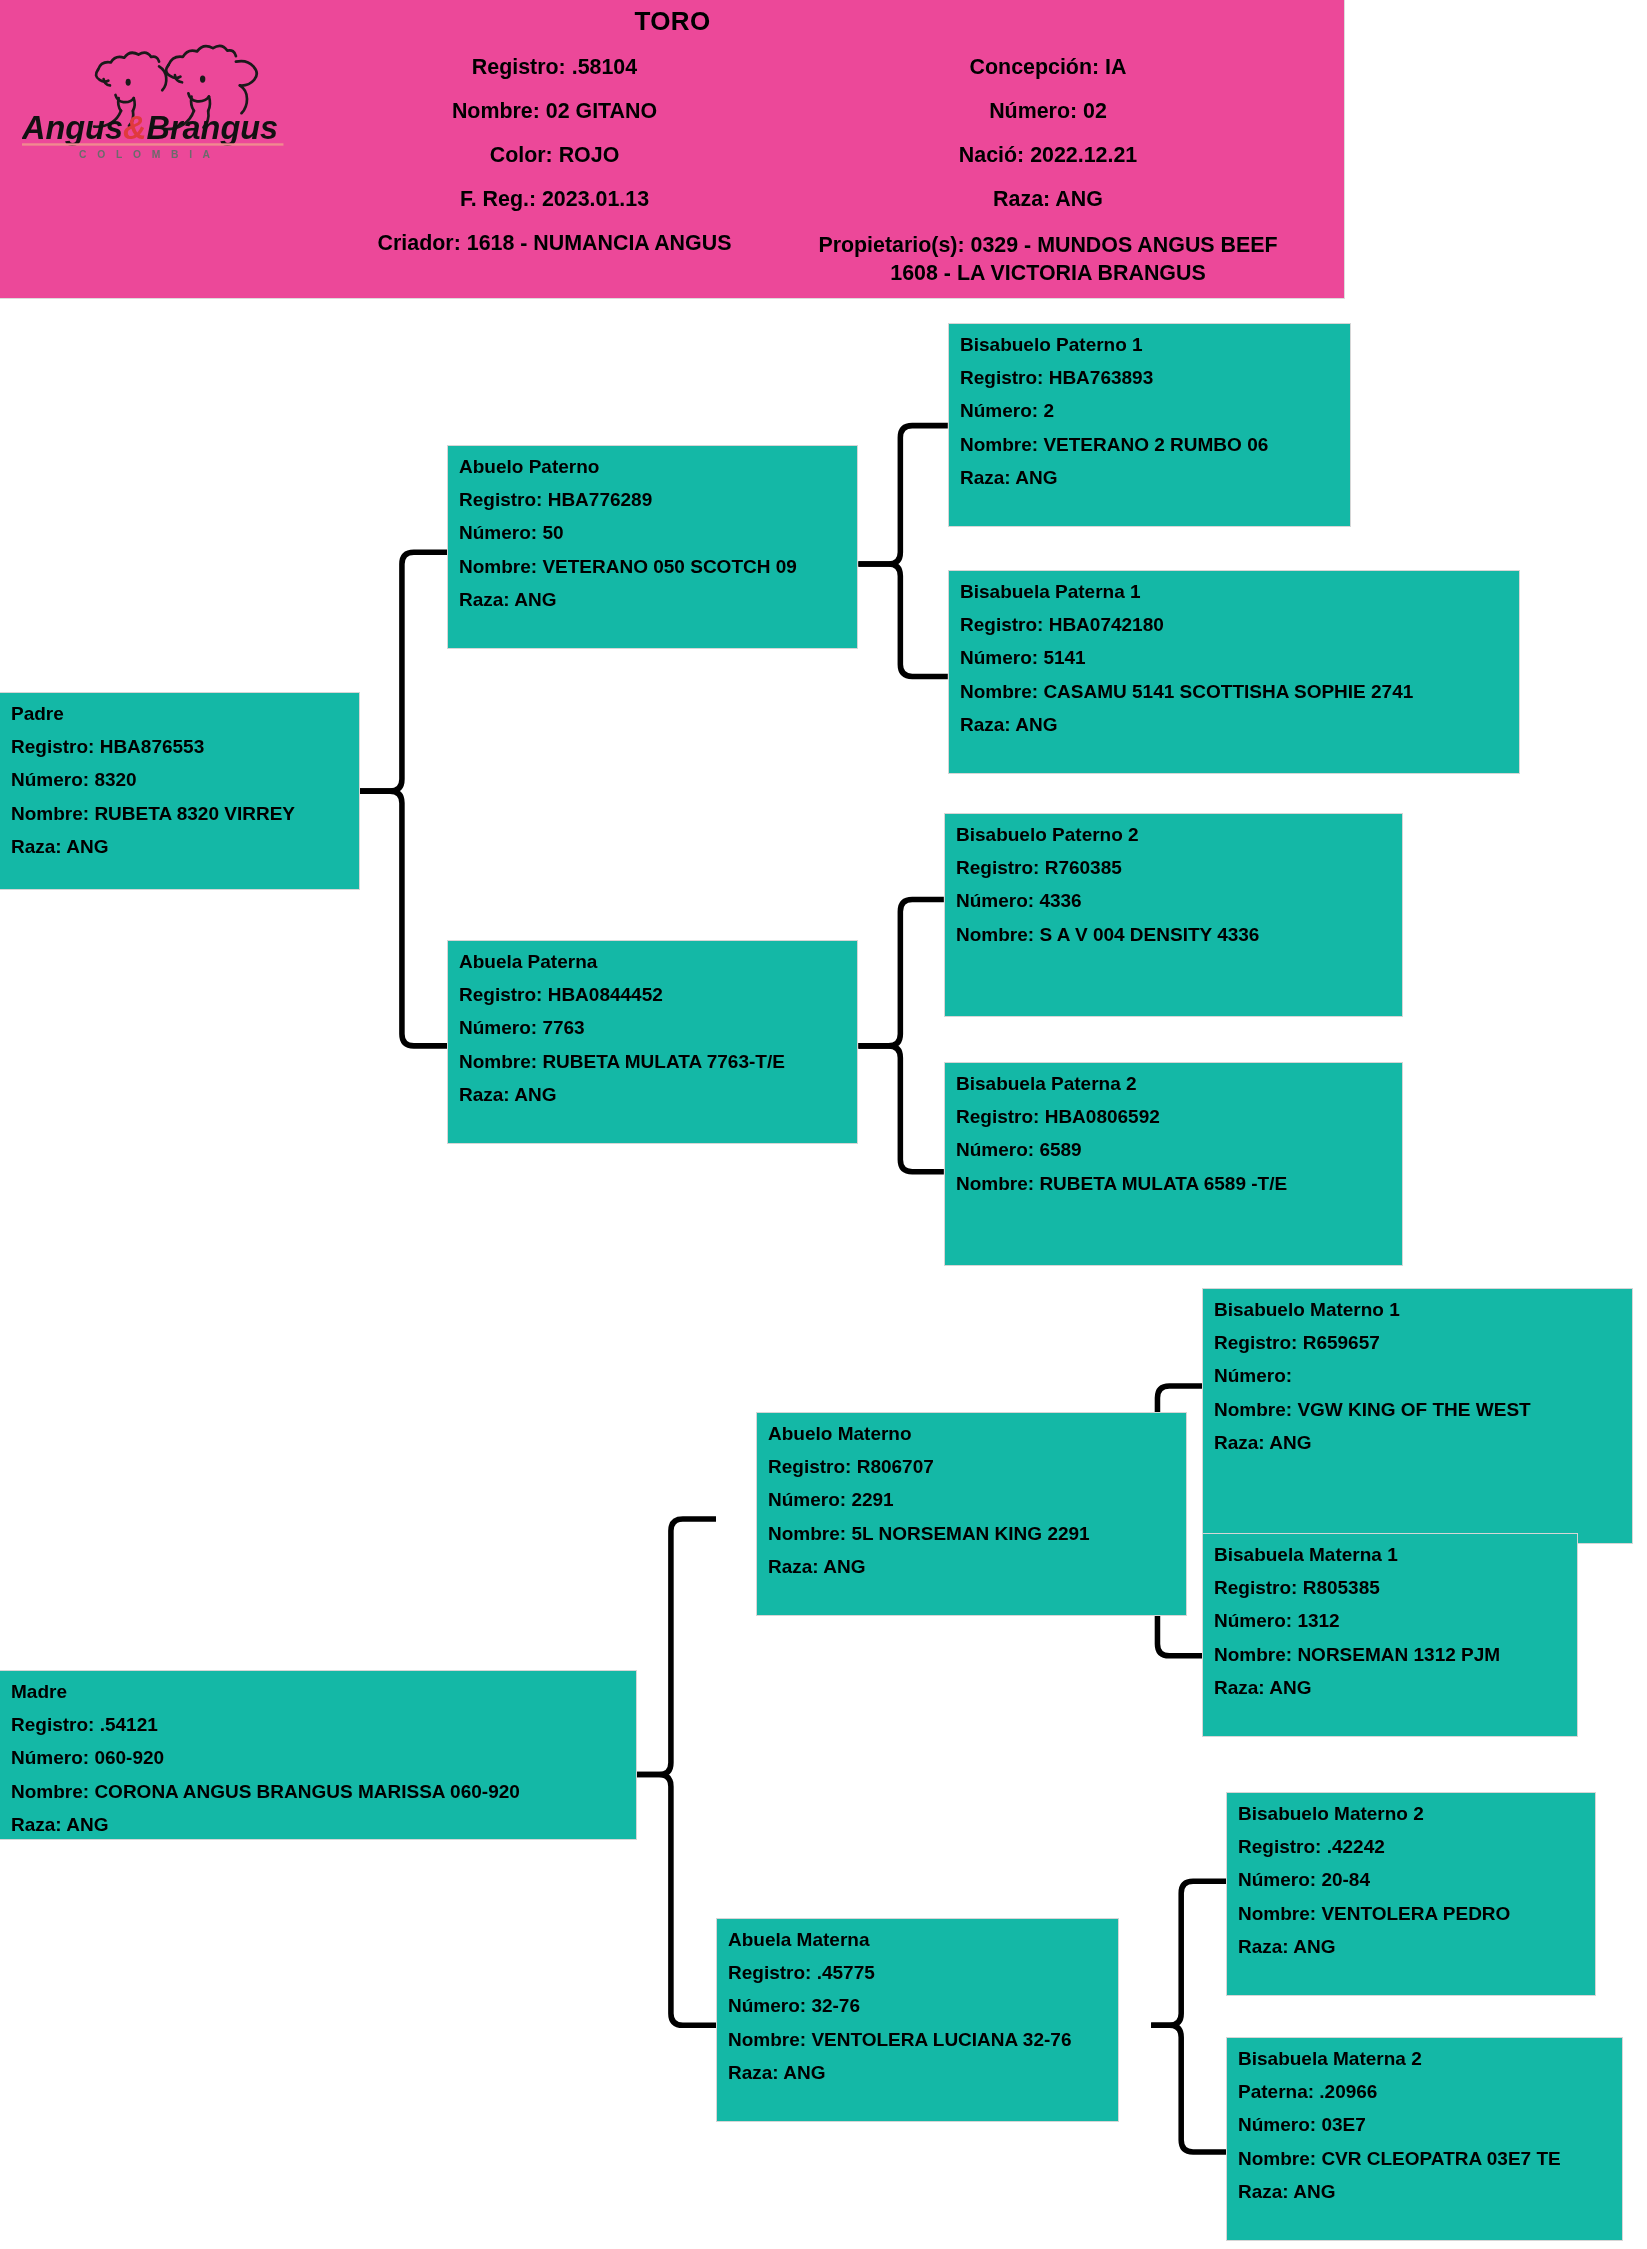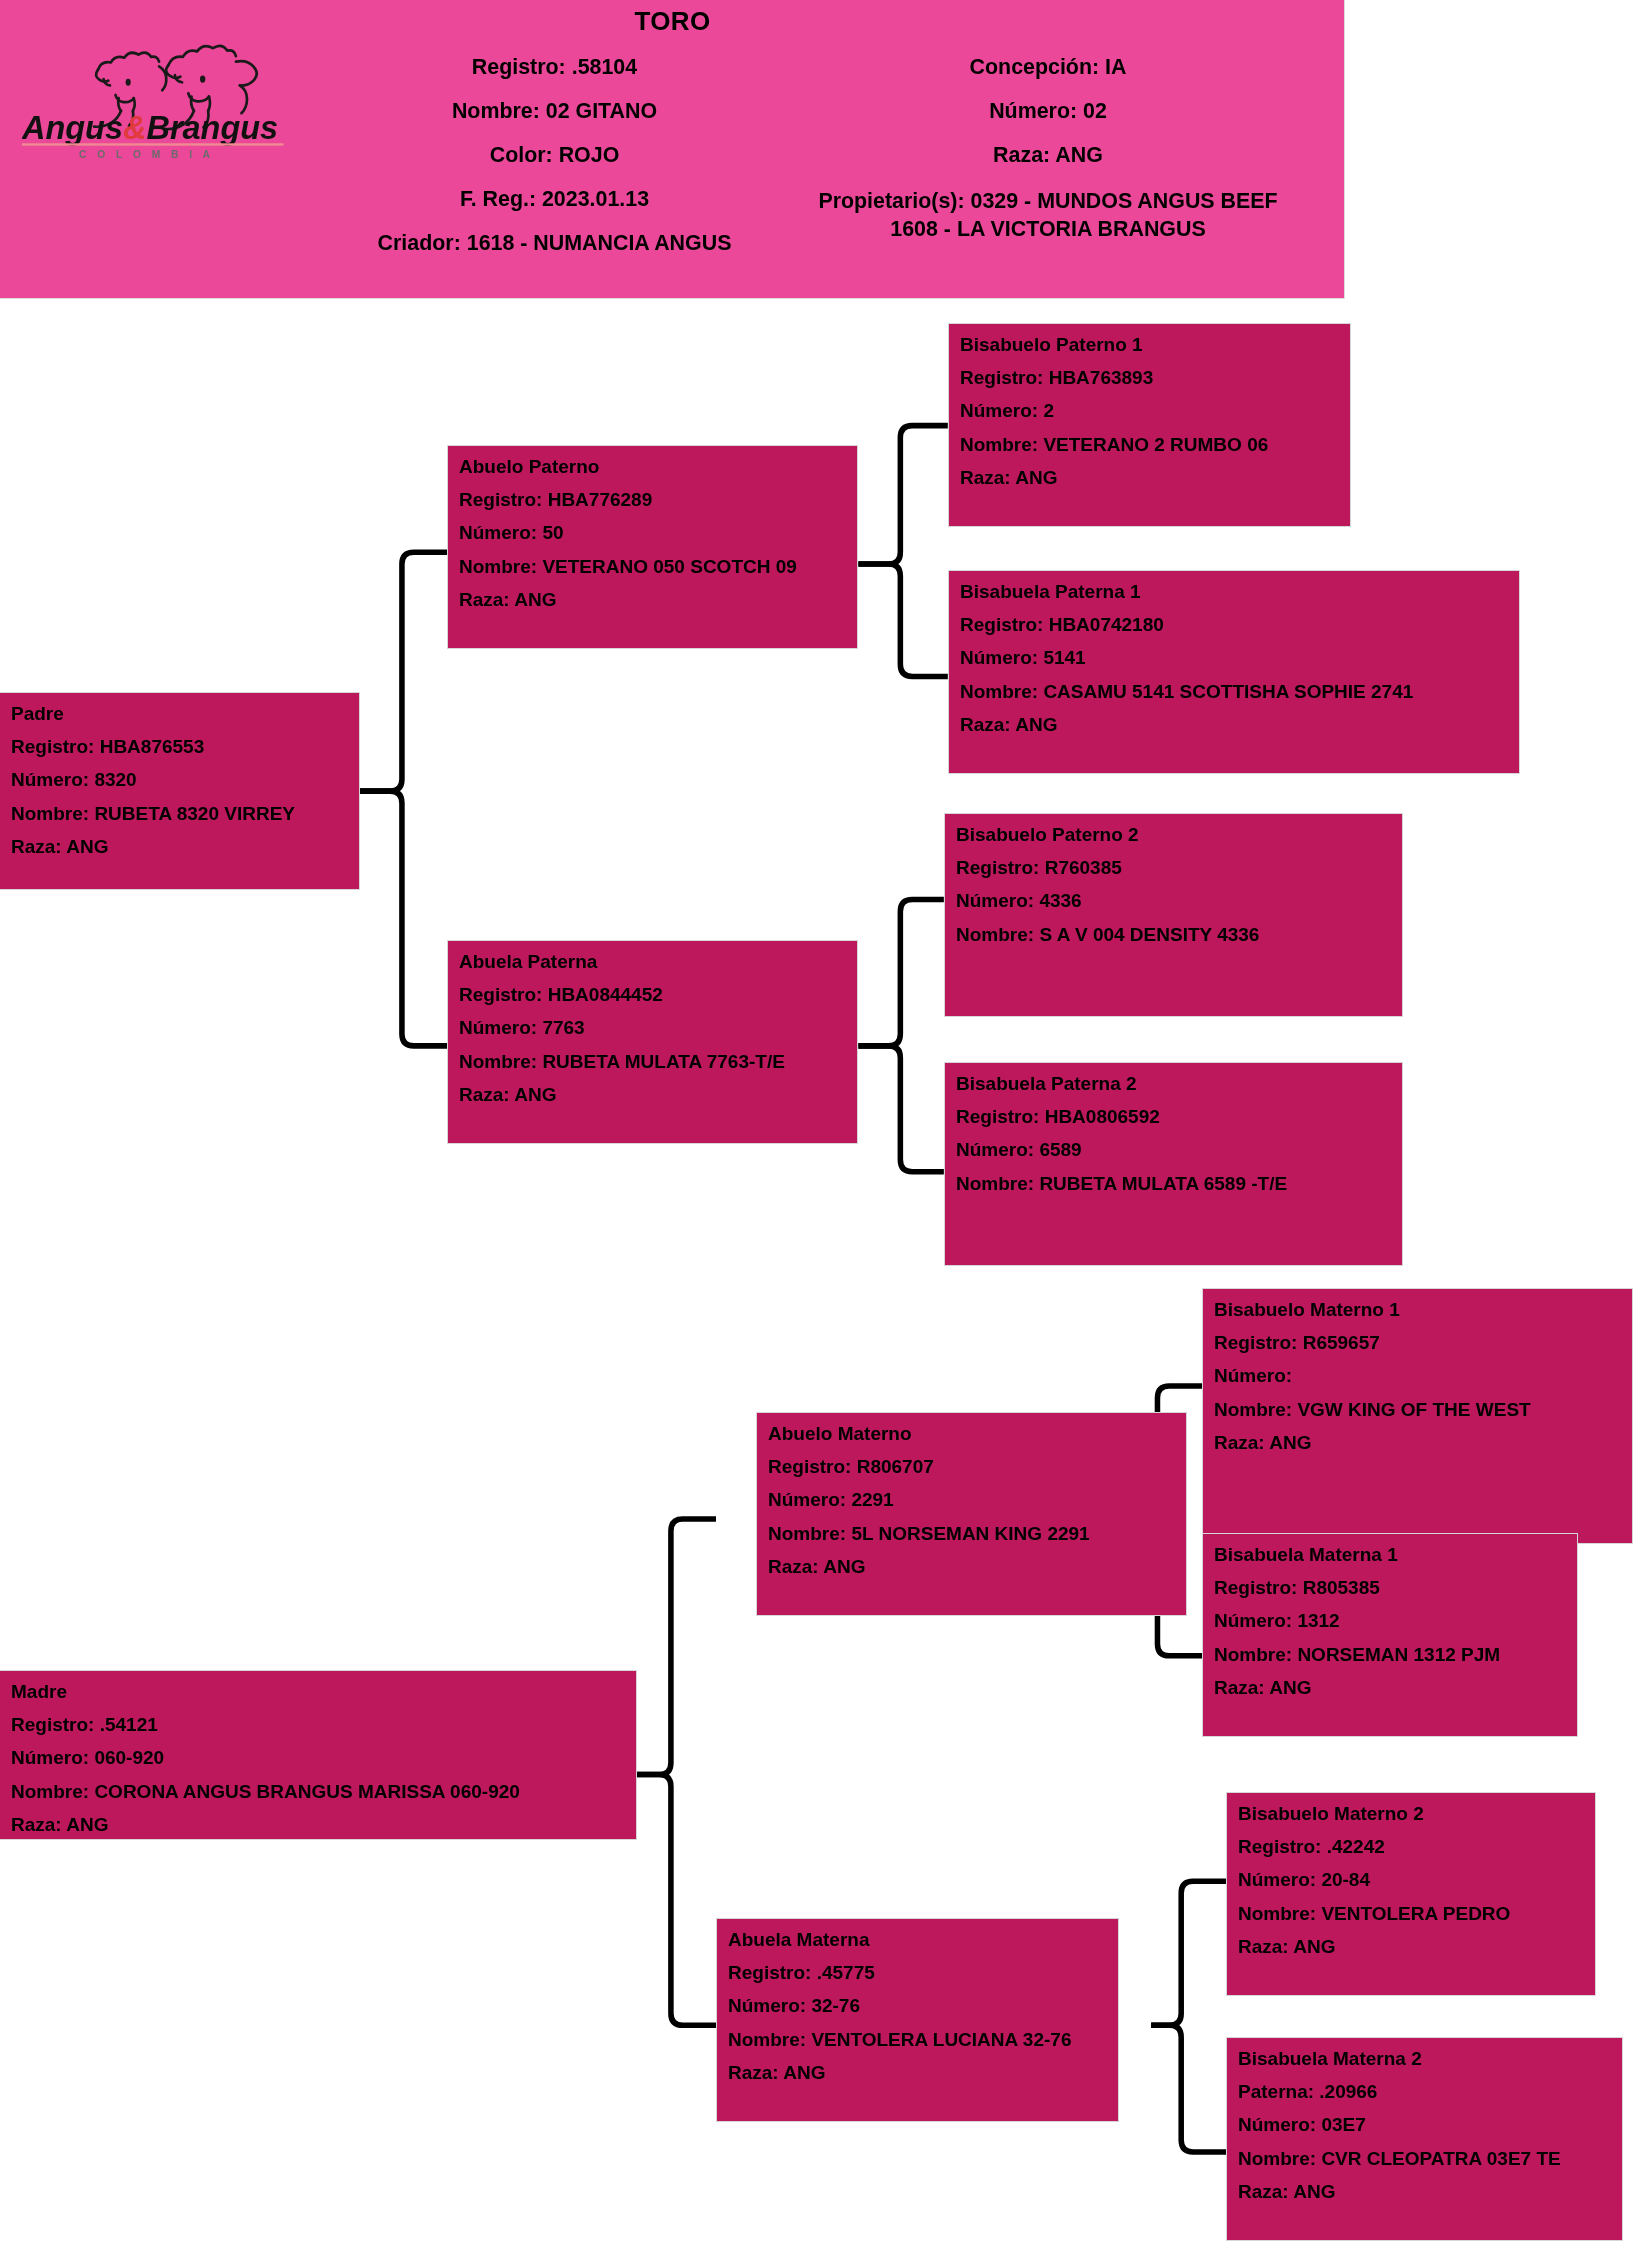--- a/index.html
+++ b/index.html
@@ -51,21 +51,21 @@
   .hdr-col { position: absolute; font-size: 21.4px; font-weight: bold; text-align: center; }
   #hdr-col-left  { left: 339px; top: 55px; width: 431px; }
   #hdr-col-right { left: 771px; top: 55px; width: 554px; }
   .hdr-row { height: 44px; line-height: 25px; white-space: nowrap; }
   .hdr-row.two-line { height: auto; line-height: 28px; white-space: normal; }
 
   
   .ped-box {
     position: absolute;
     box-sizing: border-box;
-    background: #be185d;
+    background: #14b8a6;
     border: 1.6px solid #d6d6d6;
     padding: 11px 11px 8px 11px;
     font-size: 19px;
     font-weight: bold;
     line-height: 1.0;
   }
   .ped-title {
     font-size: 19px;
     font-weight: bold;
     margin-bottom: 14.2px;
@@ -154,20 +154,24 @@
   <div class="hdr-col" id="hdr-col-right">
     <div class="hdr-row">
       <span>Concepción:</span>
       <span>IA</span>
     </div>
     <div class="hdr-row">
       <span>Número:</span>
       <span>02</span>
     </div>
     <div class="hdr-row">
+      <span>Nació:</span>
+      <span>2022.12.21</span>
+    </div>
+    <div class="hdr-row">
       <span>Raza:</span>
       <span>ANG</span>
     </div>
     <div class="hdr-row two-line">
       <span>Propietario(s):</span>
       <span>0329 - MUNDOS ANGUS BEEF</span>
       <br>
       <span>1608 - LA VICTORIA BRANGUS</span>
     </div>
   </div>

